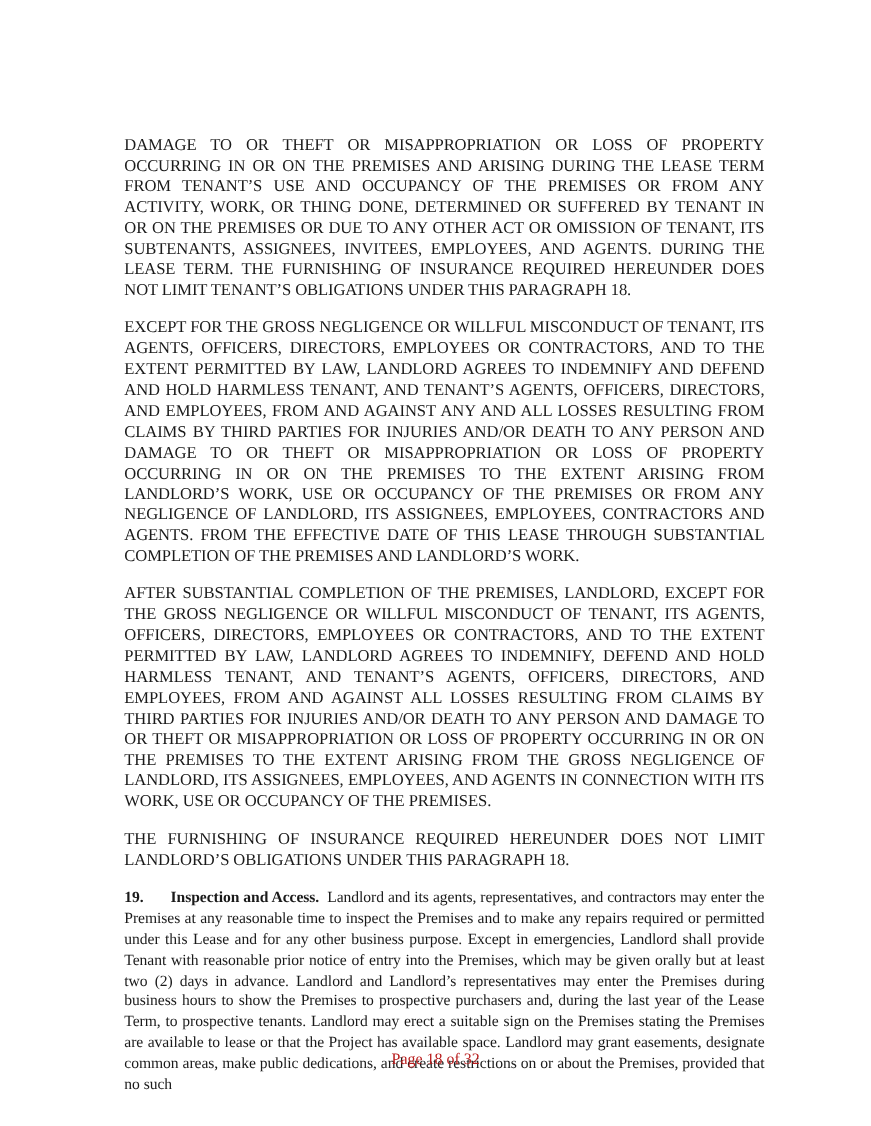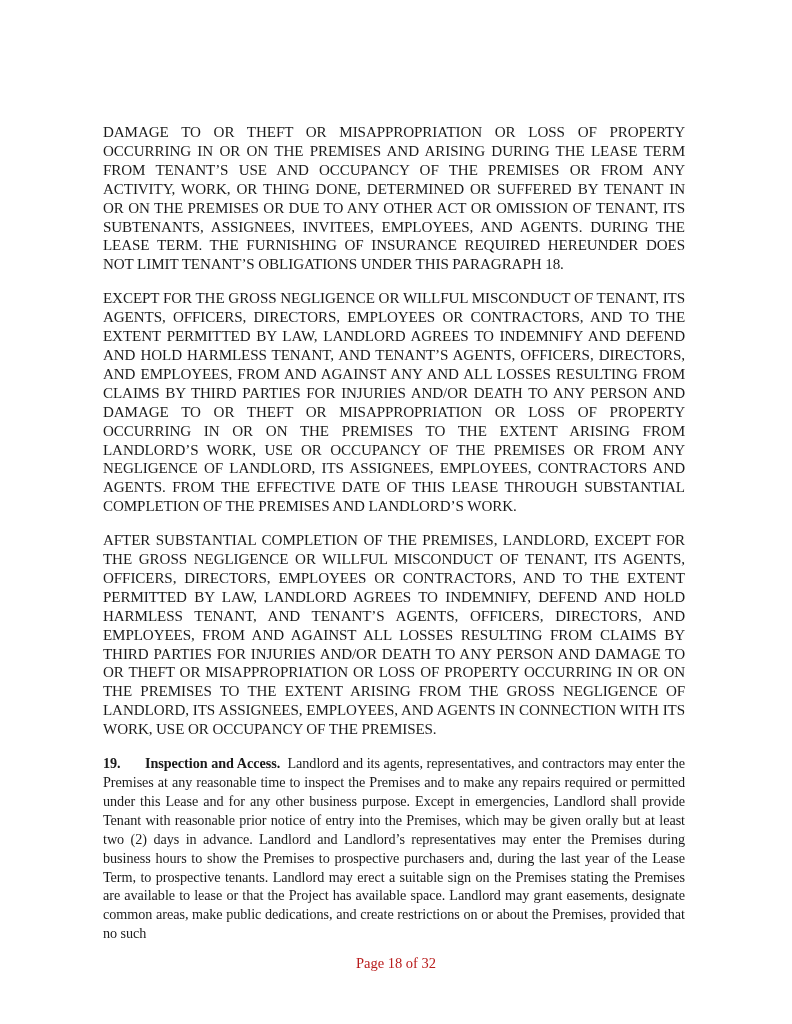--- a/index.html
+++ b/index.html
@@ -10,21 +10,21 @@
     body {
       width: 792px;
       height: 1024px;
       position: relative;
       overflow: hidden;
       font-family: "Liberation Serif", "DejaVu Serif", serif;
       color: #1a1a1a;
     }
     .page {
       position: absolute;
-      left: 103px;
+      left: 113px;
       top: 123px;
       width: 582px;
     }
     .para {
       font-size: 15.1px;
       line-height: 18.9px;
       text-align: justify;
       margin: 0 0 15px 0;
       letter-spacing: -0.1px;
     }
@@ -55,18 +55,19 @@
       color: #b91c1c;
     }
   </style>
 </head>
 <body>
 
 <div class="page">
   <p class="para">DAMAGE TO OR THEFT OR MISAPPROPRIATION OR LOSS OF PROPERTY OCCURRING IN OR ON THE PREMISES AND ARISING DURING THE LEASE TERM FROM TENANT’S USE AND OCCUPANCY OF THE PREMISES OR FROM ANY ACTIVITY, WORK, OR THING DONE, DETERMINED OR SUFFERED BY TENANT IN OR ON THE PREMISES OR DUE TO ANY OTHER ACT OR OMISSION OF TENANT, ITS SUBTENANTS, ASSIGNEES, INVITEES, EMPLOYEES, AND AGENTS. DURING THE LEASE TERM. THE FURNISHING OF INSURANCE REQUIRED HEREUNDER DOES NOT LIMIT TENANT’S OBLIGATIONS UNDER THIS PARAGRAPH 18.</p>
   <p class="para">EXCEPT FOR THE GROSS NEGLIGENCE OR WILLFUL MISCONDUCT OF TENANT, ITS AGENTS, OFFICERS, DIRECTORS, EMPLOYEES OR CONTRACTORS, AND TO THE EXTENT PERMITTED BY LAW, LANDLORD AGREES TO INDEMNIFY AND DEFEND AND HOLD HARMLESS TENANT, AND TENANT’S AGENTS, OFFICERS, DIRECTORS, AND EMPLOYEES, FROM AND AGAINST ANY AND ALL LOSSES RESULTING FROM CLAIMS BY THIRD PARTIES FOR INJURIES AND/OR DEATH TO ANY PERSON AND DAMAGE TO OR THEFT OR MISAPPROPRIATION OR LOSS OF PROPERTY OCCURRING IN OR ON THE PREMISES TO THE EXTENT ARISING FROM LANDLORD’S WORK, USE OR OCCUPANCY OF THE PREMISES OR FROM ANY NEGLIGENCE OF LANDLORD, ITS ASSIGNEES, EMPLOYEES, CONTRACTORS AND AGENTS. FROM THE EFFECTIVE DATE OF THIS LEASE THROUGH SUBSTANTIAL COMPLETION OF THE PREMISES AND LANDLORD’S WORK.</p>
   <p class="para">AFTER SUBSTANTIAL COMPLETION OF THE PREMISES, LANDLORD, EXCEPT FOR THE GROSS NEGLIGENCE OR WILLFUL MISCONDUCT OF TENANT, ITS AGENTS, OFFICERS, DIRECTORS, EMPLOYEES OR CONTRACTORS, AND TO THE EXTENT PERMITTED BY LAW, LANDLORD AGREES TO INDEMNIFY, DEFEND AND HOLD HARMLESS TENANT, AND TENANT’S AGENTS, OFFICERS, DIRECTORS, AND EMPLOYEES, FROM AND AGAINST ALL LOSSES RESULTING FROM CLAIMS BY THIRD PARTIES FOR INJURIES AND/OR DEATH TO ANY PERSON AND DAMAGE TO OR THEFT OR MISAPPROPRIATION OR LOSS OF PROPERTY OCCURRING IN OR ON THE PREMISES TO THE EXTENT ARISING FROM THE GROSS NEGLIGENCE OF LANDLORD, ITS ASSIGNEES, EMPLOYEES, AND AGENTS IN CONNECTION WITH ITS WORK, USE OR OCCUPANCY OF THE PREMISES.</p>
+  <p class="para">THE FURNISHING OF INSURANCE REQUIRED HEREUNDER DOES NOT LIMIT LANDLORD’S OBLIGATIONS UNDER THIS PARAGRAPH 18.</p>
   <p class="section">
     <span class="sec-num">19.</span><span class="sec-title">Inspection and Access.</span>&nbsp; <span>Landlord and its agents, representatives, and contractors may enter the Premises at any reasonable time to inspect the Premises and to make any repairs required or permitted under this Lease and for any other business purpose. Except in emergencies, Landlord shall provide Tenant with reasonable prior notice of entry into the Premises, which may be given orally but at least two (2) days in advance. Landlord and Landlord’s representatives may enter the Premises during business hours to show the Premises to prospective purchasers and, during the last year of the Lease Term, to prospective tenants. Landlord may erect a suitable sign on the Premises stating the Premises are available to lease or that the Project has available space. Landlord may grant easements, designate common areas, make public dedications, and create restrictions on or about the Premises, provided that no such</span>
   </p>
 </div>
 
 <div class="footer">Page 18 of 32</div>
 
 </body></html>

